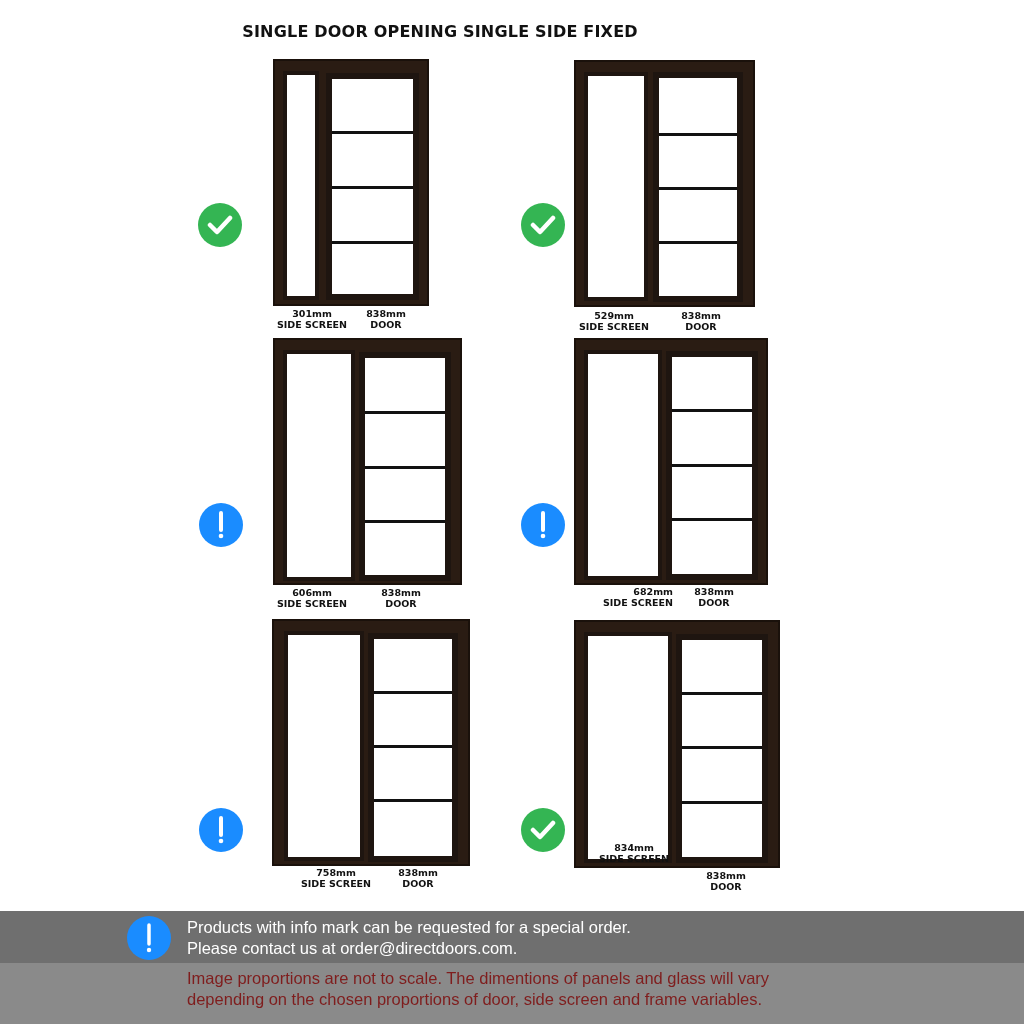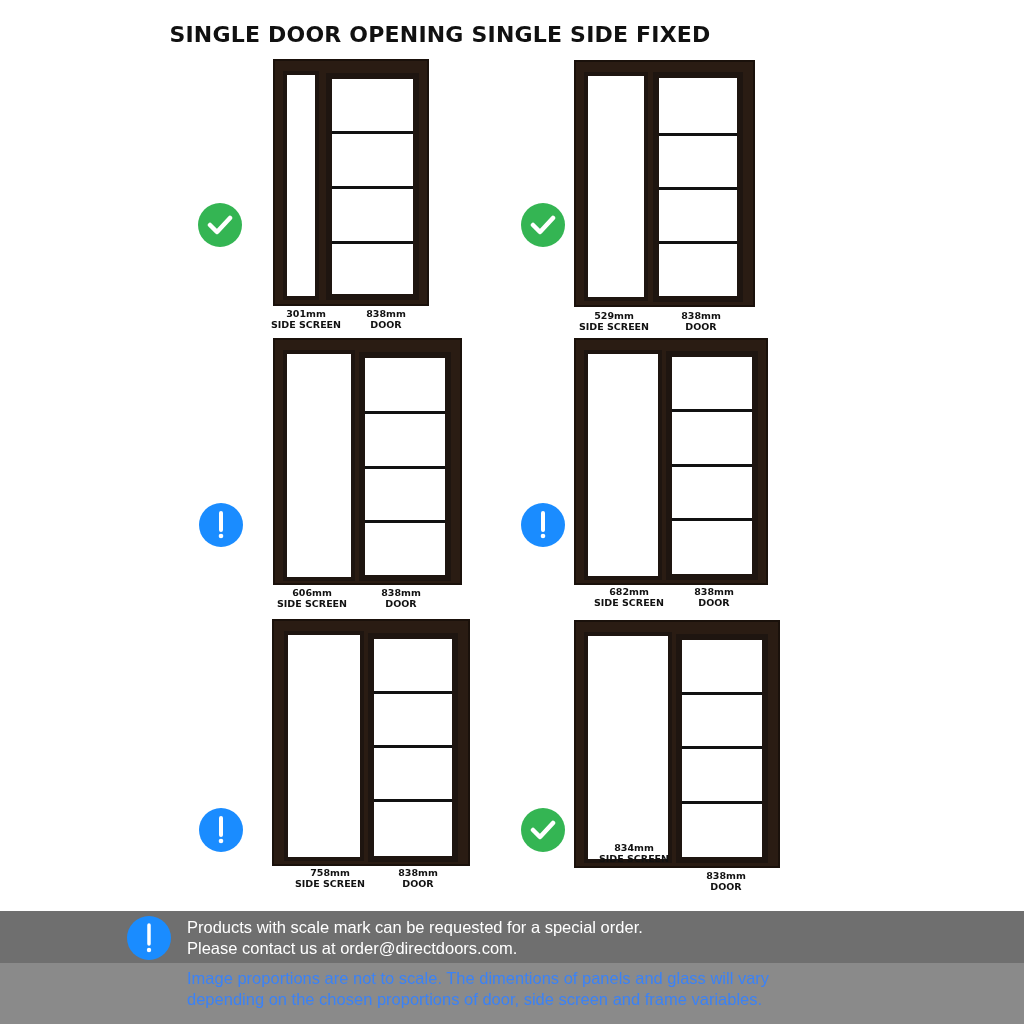--- a/index.html
+++ b/index.html
@@ -1,19 +1,19 @@
 <!DOCTYPE html>
 <html><head>
 <meta charset="utf-8">
 <style>
   html, body { margin:0; padding:0; }
   body { width:1024px; height:1024px; background:#ffffff; position:relative; overflow:hidden;
          font-family:"Liberation Sans", sans-serif; color:#111; }
   .title { position:absolute; top:22px; left:0; width:880px; text-align:center;
-           font-family:"DejaVu Sans", sans-serif; font-weight:bold; font-size:22px; letter-spacing:0.2px; color:#111; }
+           font-family:"DejaVu Sans", sans-serif; font-weight:bold; font-size:16px; letter-spacing:0.2px; color:#111; }
   .frame { position:absolute; background:#2a1c13; box-sizing:border-box; }
   .frame::before { content:""; position:absolute; left:0; top:0; right:0; bottom:0;
                    box-shadow: inset 0 0 0 2px #1a110b; }
   .screen { position:absolute; background:#1e1510; box-sizing:border-box; }
   .screen-glass { position:absolute; left:4px; top:4px; right:4px; bottom:4px; background:#ffffff; }
   .door { position:absolute; background:#1e1510; box-sizing:border-box; }
   .door-glass { position:absolute; left:6px; top:6px; right:6px; bottom:6px; background:#ffffff; }
   .bar { position:absolute; left:0; right:0; height:3px; background:#111; }
   .lbl { position:absolute; text-align:center; font-family:"DejaVu Sans", sans-serif;
          font-weight:bold; font-size:9.5px; line-height:11px; color:#111; }
@@ -21,21 +21,21 @@
             display:flex; align-items:center; justify-content:center; }
   .status.ok { background:#34b553; }
   .status.warn { background:#1a8cff; }
   .status svg { display:block; }
   .footer1 { position:absolute; left:0; top:911px; width:1024px; height:52px; background:#6f6f6f; }
   .footer2 { position:absolute; left:0; top:963px; width:1024px; height:61px; background:#8a8a8a; }
   .footer-icon { position:absolute; left:127px; top:916px; width:44px; height:44px; border-radius:50%;
                  background:#1a8cff; display:flex; align-items:center; justify-content:center; }
   .f-line { position:absolute; left:187px; font-family:"Liberation Sans", sans-serif; font-size:16.5px; line-height:20px; }
   .f-white { color:#ffffff; }
-  .f-dark { color:#3b82f6; }
+  .f-dark { color:#7f1d1d; }
 </style>
 </head>
 <body>
 
 <div class="title">SINGLE DOOR OPENING SINGLE SIDE FIXED</div>
 
 <div>
   <div class="status ok" style="left:198px;top:203px;">
     <svg width="26" height="20" viewBox="0 0 26 20">
         <path d="M3 10 L10 17 L23 3" stroke="#fff" stroke-width="4.5" fill="none" stroke-linecap="round" stroke-linejoin="round"></path>
@@ -46,21 +46,21 @@
         <div class="screen-glass"></div>
       </div>
     <div class="door" style="left:53px;top:14px;width:93px;height:227px;">
       <div class="door-glass">
         <div class="bar" style="top:52px;"></div>
         <div class="bar" style="top:107px;"></div>
         <div class="bar" style="top:162px;"></div>
       </div>
     </div>
   </div>
-  <div class="lbl" style="left:262px;top:308px;width:88px;">
+  <div class="lbl" style="left:268px;top:308px;width:88px;">
     <div>301mm</div>
       <div>SIDE SCREEN</div>
   </div>
   <div class="lbl" style="left:356px;top:308px;width:60px;">
     <div>838mm</div>
       <div>DOOR</div>
   </div>
 </div>
 
 <div>
@@ -132,21 +132,21 @@
         <div class="screen-glass"></div>
       </div>
     <div class="door" style="left:92px;top:13px;width:92px;height:229px;">
       <div class="door-glass">
         <div class="bar" style="top:52px;"></div>
         <div class="bar" style="top:107px;"></div>
         <div class="bar" style="top:161px;"></div>
       </div>
     </div>
   </div>
-  <div class="lbl" style="left:585px;top:586px;width:88px;">
+  <div class="lbl" style="left:585px;top:586px;width:88px;text-align:right;">
     <div>682mm</div>
       <div>SIDE SCREEN</div>
   </div>
   <div class="lbl" style="left:684px;top:586px;width:60px;">
     <div>838mm</div>
       <div>DOOR</div>
   </div>
 </div>
 
 <div>
@@ -161,21 +161,21 @@
         <div class="screen-glass"></div>
       </div>
     <div class="door" style="left:96px;top:14px;width:90px;height:229px;">
       <div class="door-glass">
         <div class="bar" style="top:52px;"></div>
         <div class="bar" style="top:106px;"></div>
         <div class="bar" style="top:160px;"></div>
       </div>
     </div>
   </div>
-  <div class="lbl" style="left:286px;top:867px;width:88px;">
+  <div class="lbl" style="left:292px;top:867px;width:88px;">
     <div>758mm</div>
       <div>SIDE SCREEN</div>
   </div>
   <div class="lbl" style="left:388px;top:867px;width:60px;">
     <div>838mm</div>
       <div>DOOR</div>
   </div>
 </div>
 
 <div>
@@ -207,16 +207,16 @@
 </div>
 
 <div class="footer1"></div>
 <div class="footer2"></div>
 <div class="footer-icon">
   <svg width="10" height="32" viewBox="0 0 10 32">
       <path d="M5 3 L5 22" stroke="#fff" stroke-width="3.5" stroke-linecap="round"></path>
       <circle cx="5" cy="28" r="2.2" fill="#fff"></circle>
     </svg>
 </div>
-<div class="f-line f-white" style="top:917px;">Products with scale mark can be requested for a special order.</div>
+<div class="f-line f-white" style="top:917px;">Products with info mark can be requested for a special order.</div>
 <div class="f-line f-white" style="top:938px;">Please contact us at order@directdoors.com.</div>
 <div class="f-line f-dark" style="top:968px;">Image proportions are not to scale. The dimentions of panels and glass will vary</div>
 <div class="f-line f-dark" style="top:989px;">depending on the chosen proportions of door, side screen and frame variables.</div>
 
 </body></html>

